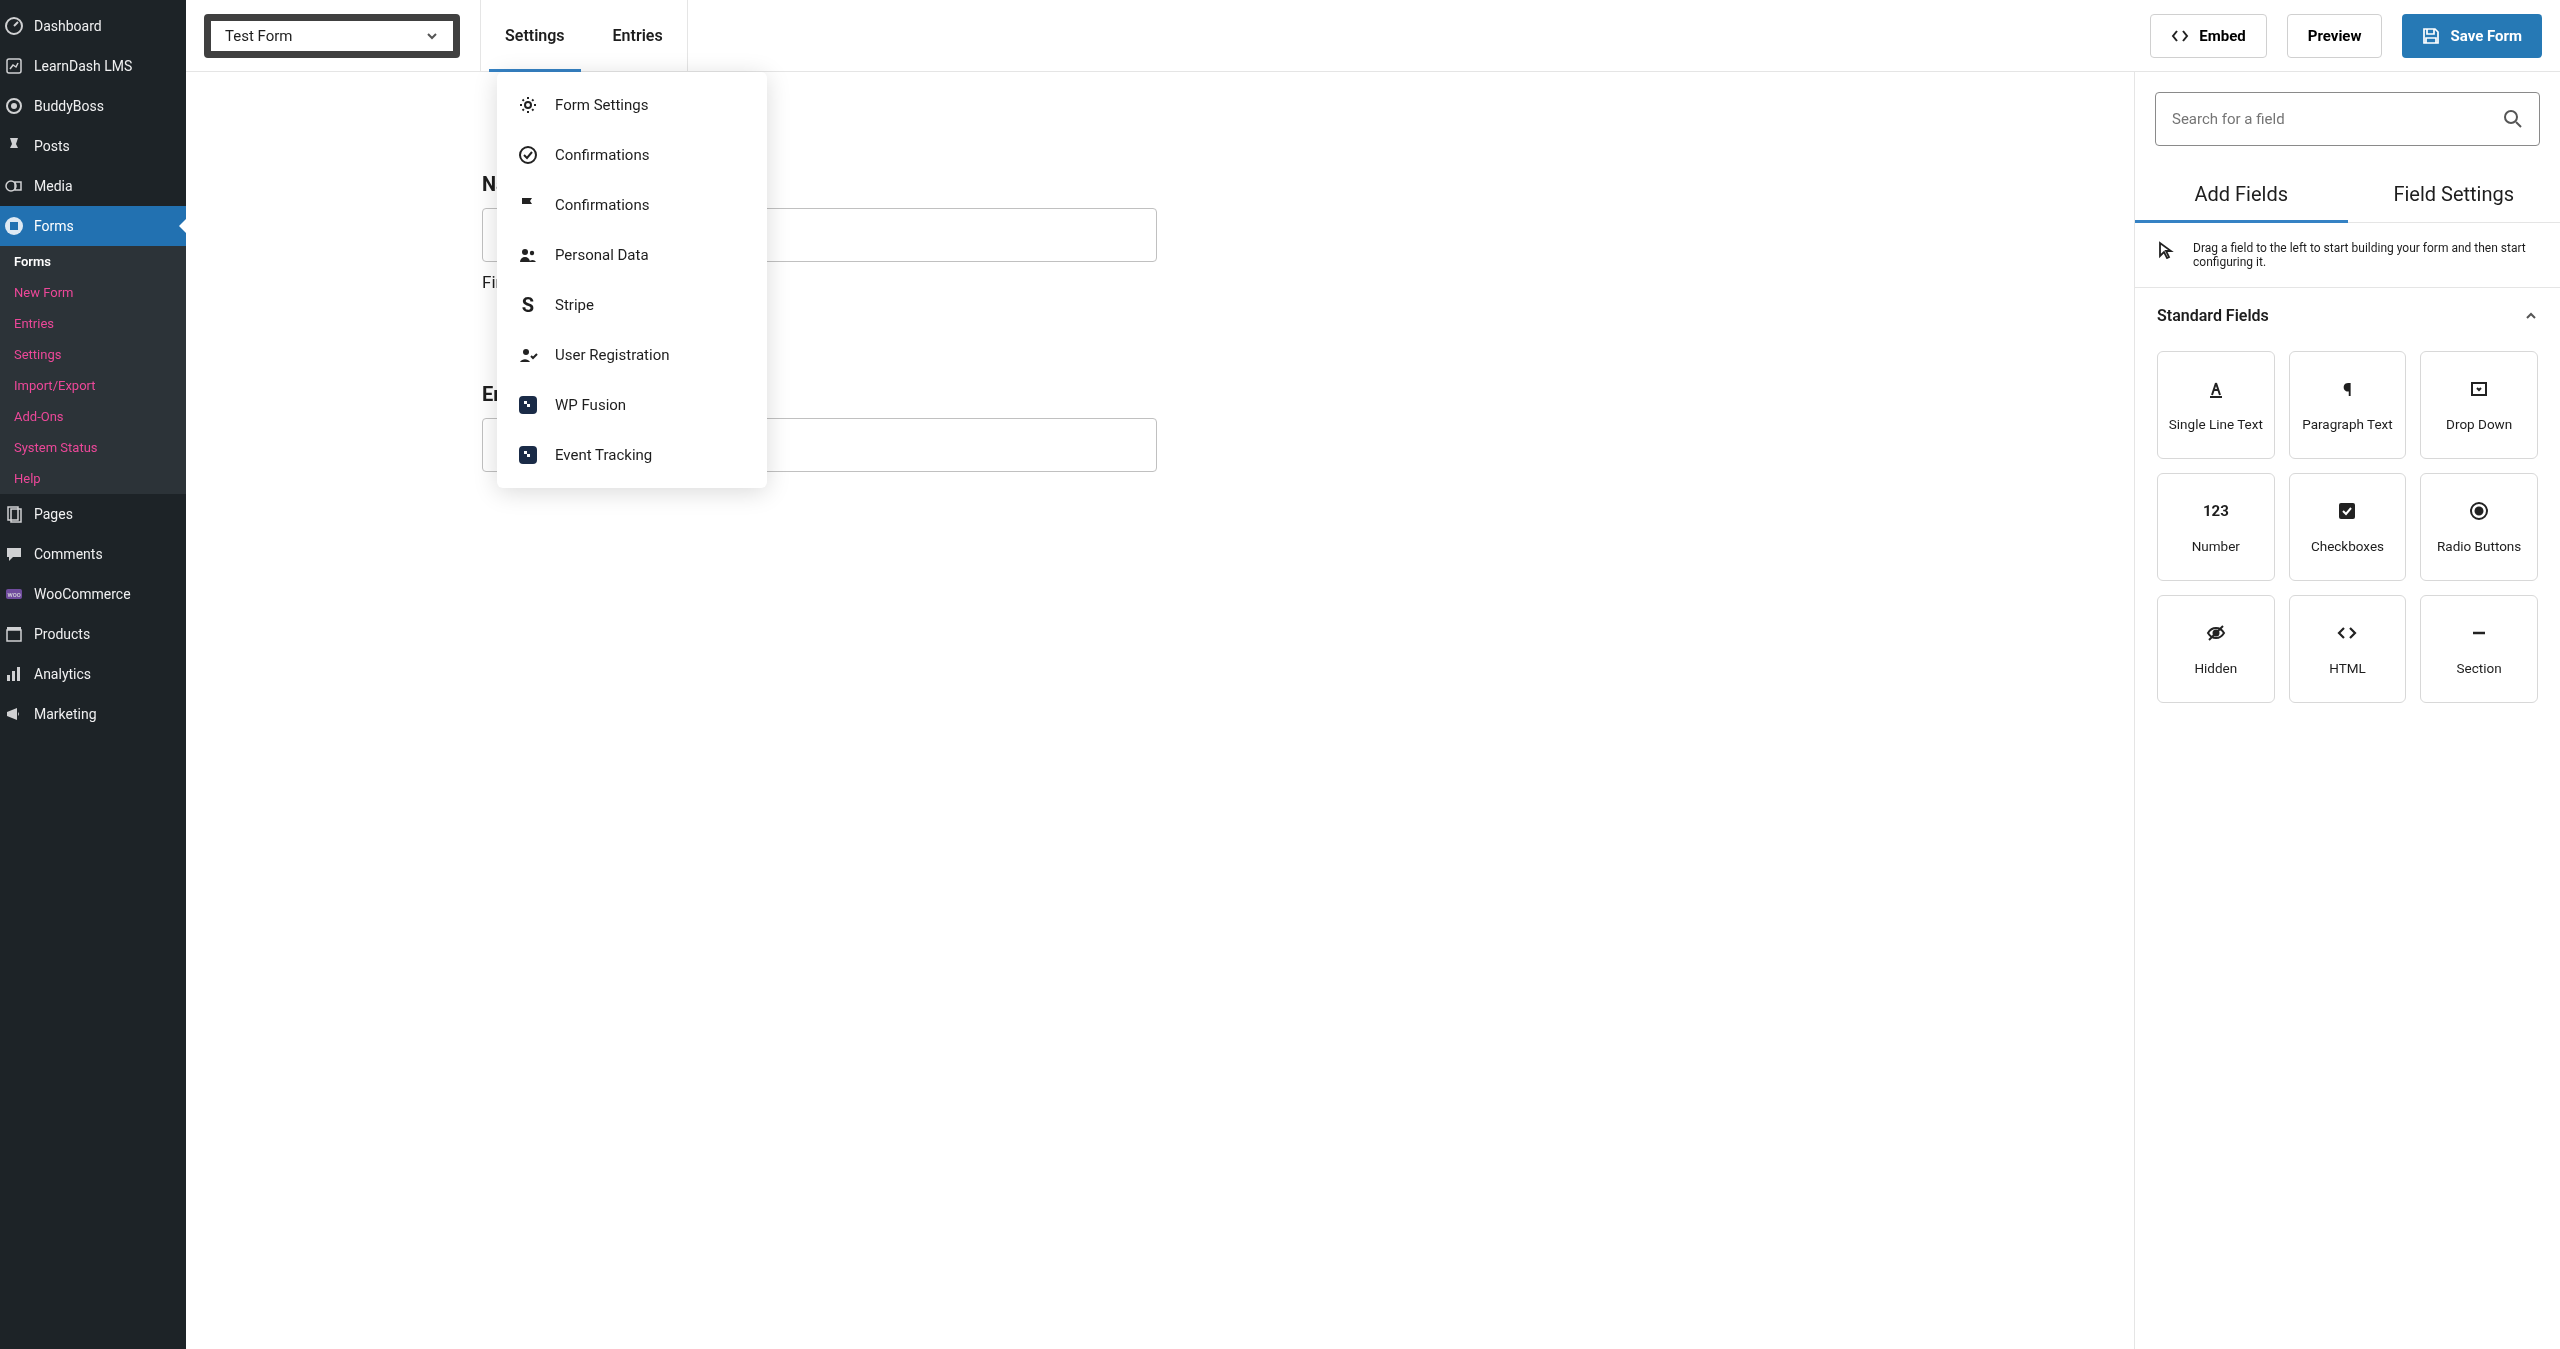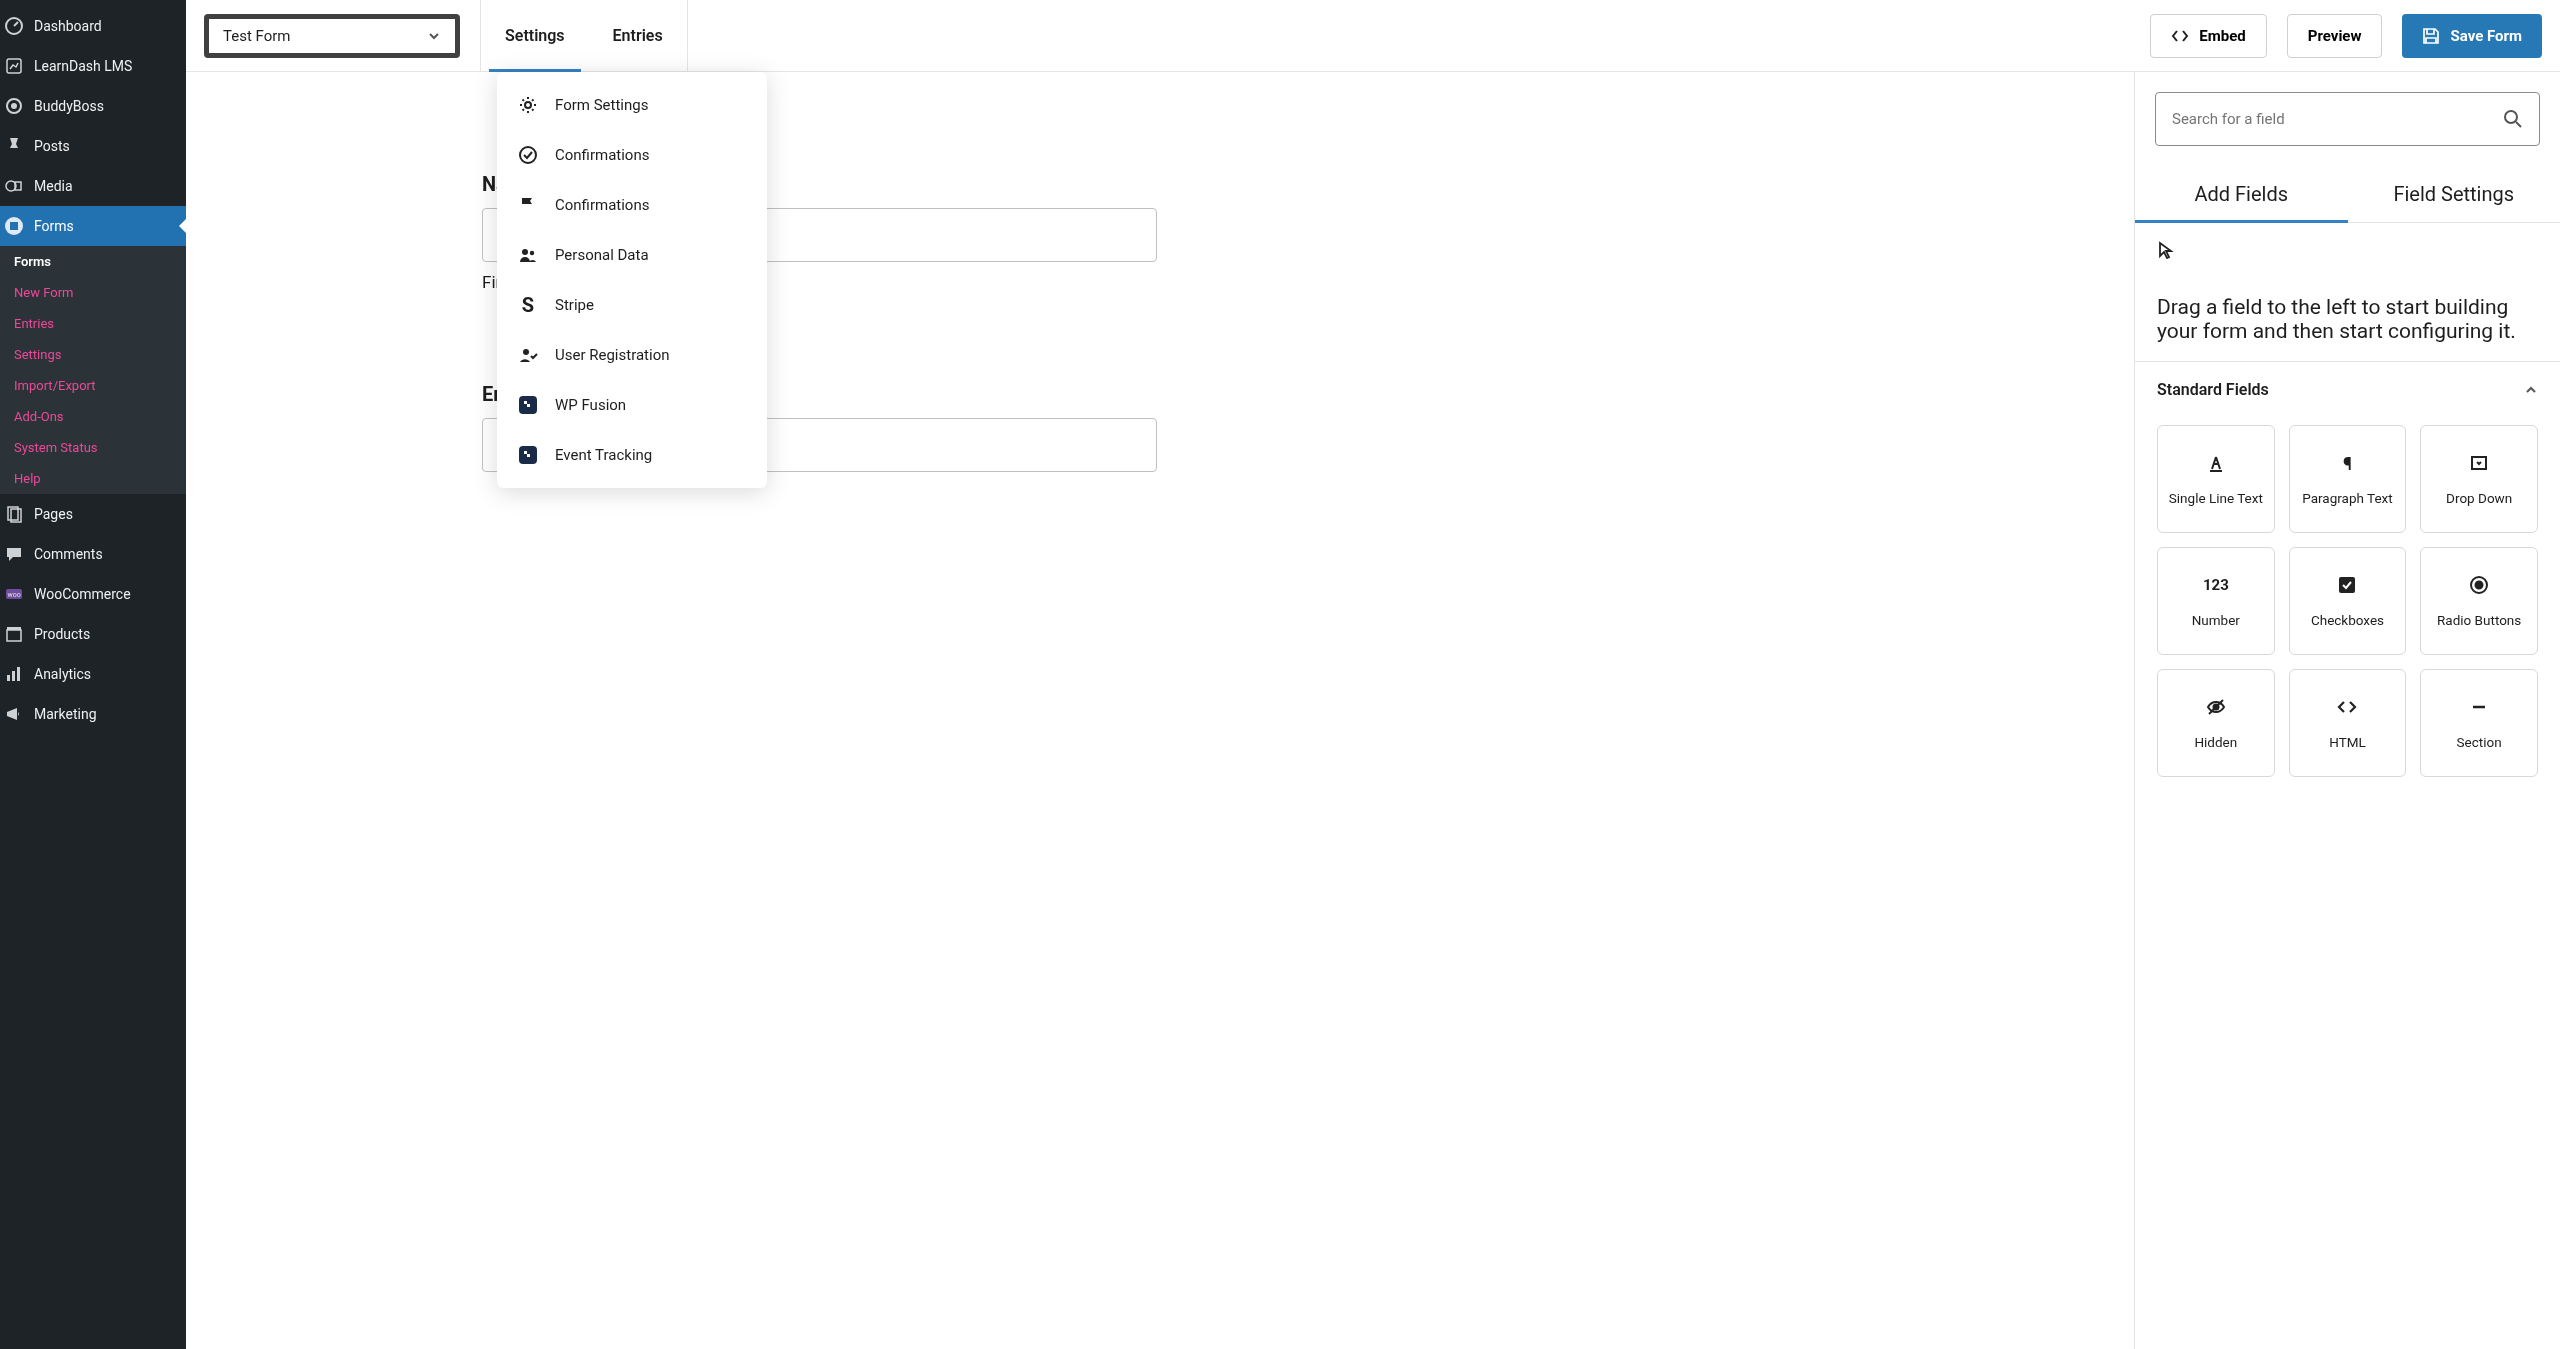--- a/index.html
+++ b/index.html
@@ -11,21 +11,21 @@
 .sidebar-item.active { background: #2271b1; color: #fff; position: relative; }
 .sidebar-item.active::after { content: ""; position: absolute; right: -1px; top: 50%; transform: translateY(-50%); border: 8px solid transparent; border-right-color: #fff; }
 .sidebar-sub { background: #2c3338; }
 .sidebar-sub .sub-item { padding: 8px 14px; cursor: pointer; font-size: 13px; color: #ec4899; }
 .sidebar-sub .sub-item.current { font-weight: 600; color: #fff; }
 .sidebar .ico { width: 20px; height: 20px; display: inline-flex; align-items: center; justify-content: center; opacity: .85; }
 
 
 .main { flex: 1; display: flex; flex-direction: column; min-width: 0; }
 .topbar { display: flex; align-items: center; padding: 13px 18px; border-bottom: 1px solid #e5e5e5; gap: 20px; height: 72px; }
-.form-select { width: 256px; height: 44px; border: 5px solid #404040; border-radius: 4px; display: flex; align-items: center; padding: 0 14px; justify-content: space-between; cursor: pointer; font-size: 15px; }
+.form-select { width: 256px; height: 44px; border: 7px solid #404040; border-radius: 4px; display: flex; align-items: center; padding: 0 14px; justify-content: space-between; cursor: pointer; font-size: 15px; }
 .tab-group { display: flex; border-left: 1px solid #e5e5e5; border-right: 1px solid #e5e5e5; height: 72px; margin: -13px 0; }
 .tab-btn { padding: 0 24px; display: flex; align-items: center; font-size: 16px; font-weight: 600; color: #1e1e1e; cursor: pointer; position: relative; }
 .tab-btn.active::after { content: ""; position: absolute; left: 8px; right: 8px; bottom: 0; height: 3px; background: #3582c4; }
 .spacer { flex: 1; }
 .btn { height: 44px; border-radius: 4px; padding: 0 20px; display: inline-flex; align-items: center; gap: 10px; font-size: 15px; font-weight: 700; cursor: pointer; border: 1px solid #d0d0d0; background: #fff; }
 .btn.primary { background: #2679b5; color: #fff; border: none; }
 
 
 .settings-dropdown { position: absolute; top: 72px; left: 497px; width: 270px; background: #fff; border-radius: 6px; box-shadow: 0 4px 24px rgba(0,0,0,.15); padding: 8px 0; z-index: 50; }
 .dd-item { display: flex; align-items: center; gap: 16px; padding: 14px 20px; font-size: 15px; cursor: pointer; }
@@ -40,21 +40,21 @@
 .sub-label { font-size: 17px; margin-top: 10px; }
 
 
 .rightpanel { width: 425px; flex-shrink: 0; display: flex; flex-direction: column; }
 .search-wrap { padding: 20px; }
 .search-box { border: 1px solid #8a8a8a; border-radius: 4px; height: 54px; display: flex; align-items: center; padding: 0 16px; gap: 10px; }
 .search-box input { border: none; outline: none; flex: 1; font-size: 15px; }
 .panel-tabs { display: flex; border-bottom: 1px solid #e5e5e5; }
 .panel-tab { flex: 1; text-align: center; padding: 16px 0; font-size: 20px; font-weight: 400; cursor: pointer; position: relative; }
 .panel-tab.active::after { content: ""; position: absolute; left: 0; right: 0; bottom: -1px; height: 3px; background: #3582c4; }
-.hint { display: flex; gap: 36px; padding: 18px 22px; font-size: 21px; border-bottom: 1px solid #e5e5e5; flex-direction: column; }
+.hint { display: flex; gap: 18px; padding: 18px 22px; font-size: 12px; border-bottom: 1px solid #e5e5e5; }
 .accordion-head { display: flex; justify-content: space-between; align-items: center; padding: 18px 22px; font-size: 16px; font-weight: 600; cursor: pointer; }
 .field-grid { display: grid; grid-template-columns: repeat(3, 1fr); gap: 14px; padding: 8px 22px 22px; }
 .field-tile { border: 1px solid #d8d8d8; border-radius: 6px; height: 108px; display: flex; flex-direction: column; align-items: center; justify-content: center; gap: 16px; font-size: 13.5px; cursor: grab; text-align: center; padding: 0 4px; }
 .tile-ico { width: 22px; height: 22px; display: flex; align-items: center; justify-content: center; font-weight: 700; }
 svg { display: block; }
 </style>
 </head>
 <body>
 
 <div class="sidebar">

